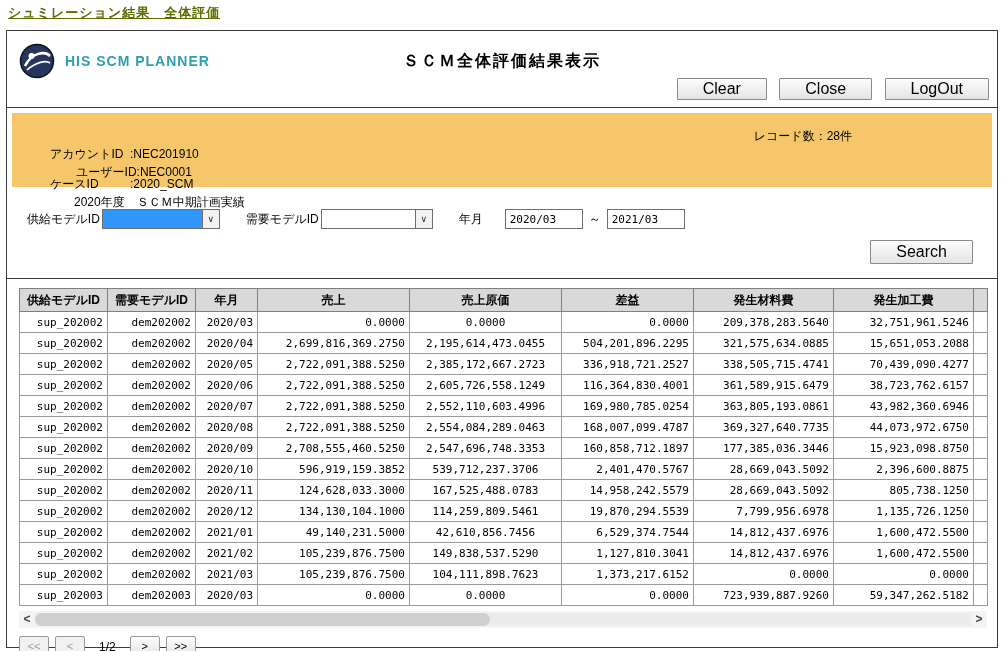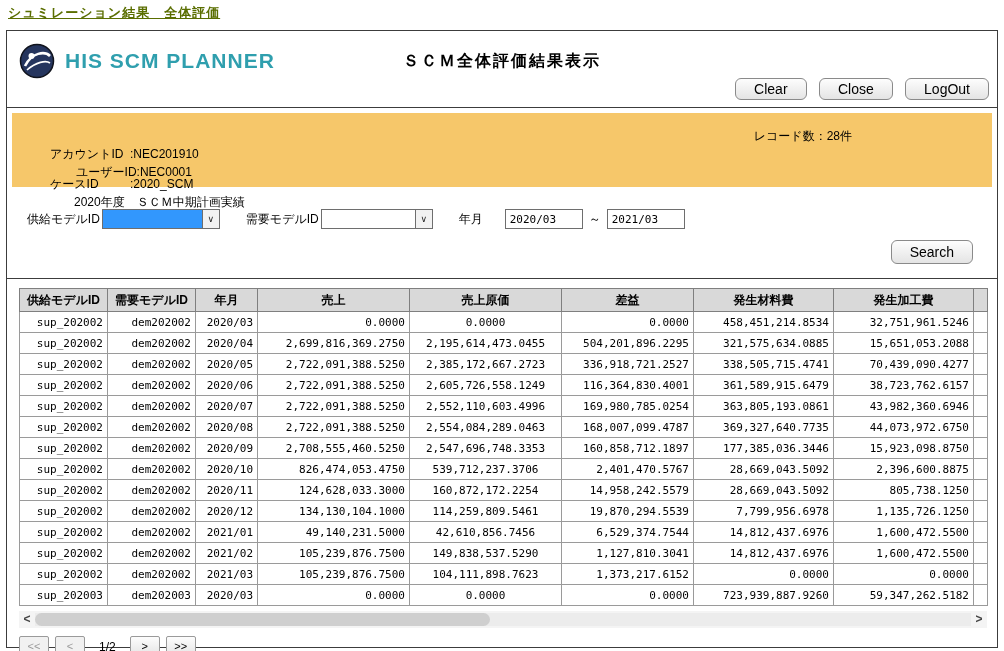--- a/index.html
+++ b/index.html
@@ -9,27 +9,27 @@
   .top-link { display: inline-block; margin: 4px 0 0 8px; font-size: 13px; font-weight: bold;
               color: var(--link, #556b00); text-decoration: underline; letter-spacing: 1px; cursor: pointer; }
 
   .window { position: absolute; left: 6px; top: 30px; width: 992px; height: 618px;
             border: 1px solid #3c3c3c; background: #fff; }
 
   
   .titlebar { position: relative; height: 77px; border-bottom: 1px solid #3c3c3c; }
   .brand-wrap { position: absolute; left: 12px; top: 12px; display: flex; align-items: center; }
   .logo { width: 36px; height: 36px; display: block; }
-  .brand-text { margin-left: 10px; color: var(--brand, #2f9fae); font-size: 21px; font-weight: bold; letter-spacing: 1px; }
+  .brand-text { margin-left: 10px; color: var(--brand, #2f9fae); font-size: 14px; font-weight: bold; letter-spacing: 1px; }
   .window-title { position: absolute; left: 0; right: 0; top: 20px; text-align: center;
                   font-size: 16px; font-weight: bold; letter-spacing: 2px; }
   .window-buttons { position: absolute; right: 8px; bottom: 7px; }
-  .btn { display: inline-block; min-width: 62px; height: 22px; margin-left: 9px; padding: 0 18px;
-         background: linear-gradient(#fdfdfd, #e4e4e4); border: 1px solid #8a8a8a; border-radius: 6px;
-         font-size: 14px; line-height: 20px; text-align: center; cursor: pointer;
+  .btn { display: inline-block; min-width: 62px; height: 22px; margin-left: 9px; padding: 0 25px;
+         background: linear-gradient(#fdfdfd, #e4e4e4); border: 1px solid #8a8a8a; border-radius: 1px;
+         font-size: 16px; line-height: 20px; text-align: center; cursor: pointer;
          font-family: "Liberation Sans", sans-serif; }
 
   
   .info-panel { position: relative; margin: 5px; height: 74px; background: var(--panel, #f6c76a);
                 padding: 14px 16px 0 18px; font-size: 12px; }
   .info-row { height: 30px; line-height: 18px; white-space: pre; }
   .info-label { display: inline-block; min-width: 80px; }
   .info-value { display: inline-block; }
   .info-col2 { display: inline-block; margin-left: 26px; }
   .record-count { position: absolute; right: 140px; top: 14px; }
@@ -171,21 +171,21 @@
           </tr>
       </thead>
       <tbody>
           <tr>
             <td class="txt">sup_202002</td>
             <td class="txt">dem202002</td>
             <td class="txt">2020/03</td>
             <td class="num">0.0000</td>
             <td class="num">0.0000</td>
             <td class="num">0.0000</td>
-            <td class="num">458,451,214.8534</td>
+            <td class="num">209,378,283.5640</td>
             <td class="num">32,751,961.5246</td>
             <td class="sliver"></td>
           </tr>
           <tr>
             <td class="txt">sup_202002</td>
             <td class="txt">dem202002</td>
             <td class="txt">2020/04</td>
             <td class="num">2,699,816,369.2750</td>
             <td class="num">2,195,614,473.0455</td>
             <td class="num">504,201,896.2295</td>
@@ -245,33 +245,33 @@
             <td class="num">2,547,696,748.3353</td>
             <td class="num">160,858,712.1897</td>
             <td class="num">177,385,036.3446</td>
             <td class="num">15,923,098.8750</td>
             <td class="sliver"></td>
           </tr>
           <tr>
             <td class="txt">sup_202002</td>
             <td class="txt">dem202002</td>
             <td class="txt">2020/10</td>
-            <td class="num">826,474,053.4750</td>
+            <td class="num">596,919,159.3852</td>
             <td class="num">539,712,237.3706</td>
             <td class="num">2,401,470.5767</td>
             <td class="num">28,669,043.5092</td>
             <td class="num">2,396,600.8875</td>
             <td class="sliver"></td>
           </tr>
           <tr>
             <td class="txt">sup_202002</td>
             <td class="txt">dem202002</td>
             <td class="txt">2020/11</td>
             <td class="num">124,628,033.3000</td>
-            <td class="num">160,872,172.2254</td>
+            <td class="num">167,525,488.0783</td>
             <td class="num">14,958,242.5579</td>
             <td class="num">28,669,043.5092</td>
             <td class="num">805,738.1250</td>
             <td class="sliver"></td>
           </tr>
           <tr>
             <td class="txt">sup_202002</td>
             <td class="txt">dem202002</td>
             <td class="txt">2020/12</td>
             <td class="num">134,130,104.1000</td>

